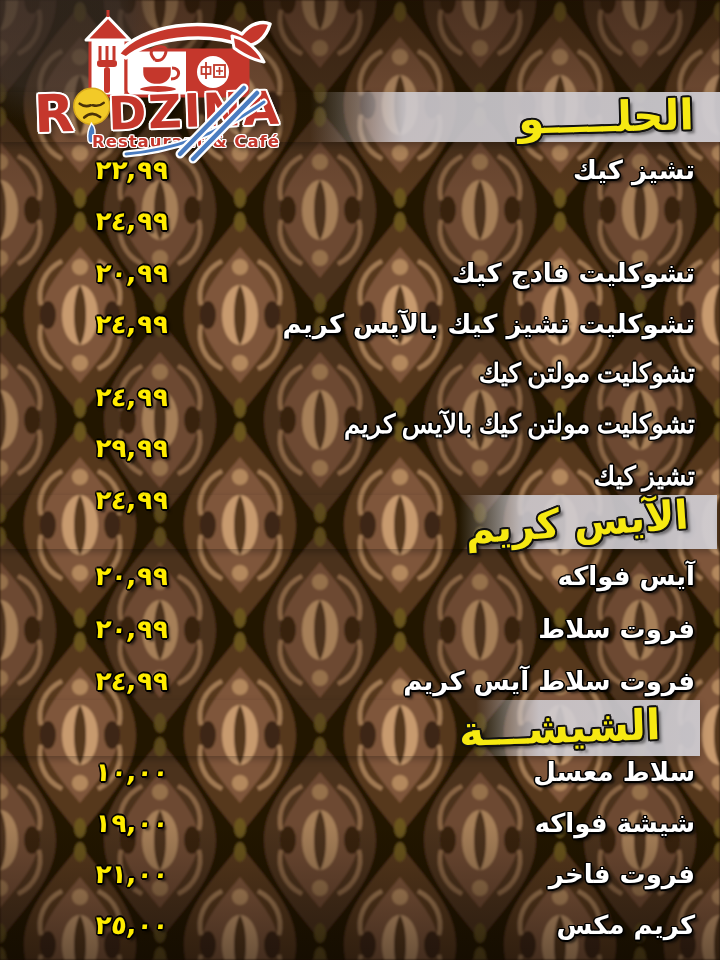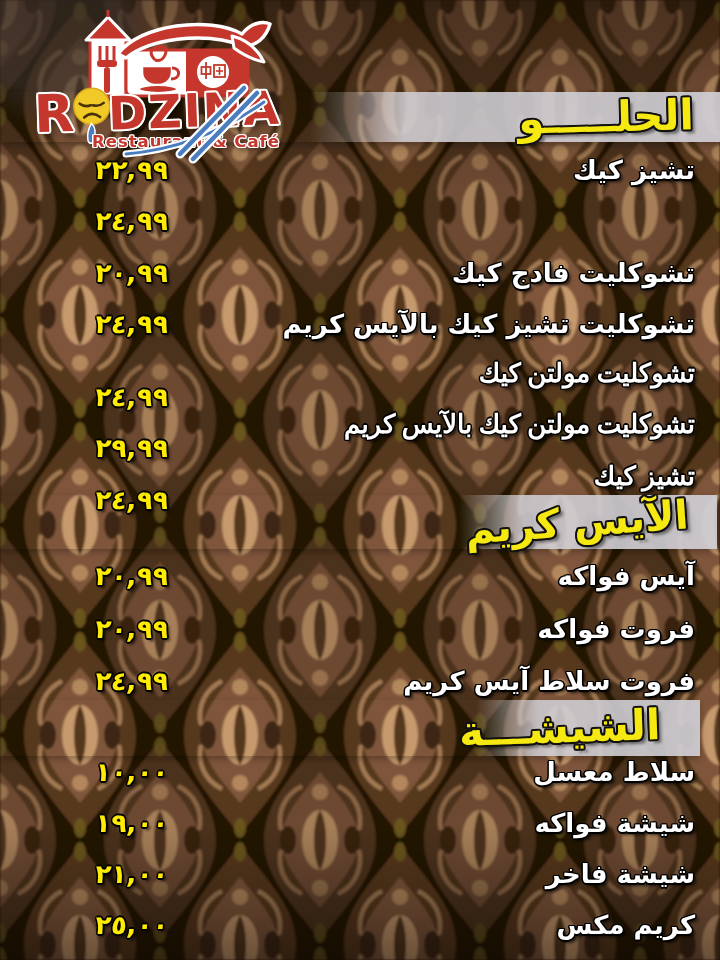--- a/index.html
+++ b/index.html
@@ -202,21 +202,21 @@
     <span class="band-title">الآيس كريم</span>
   </div>
   <div class="rows rows1">
   <div class="row">
     <span class="price">٢٠,٩٩</span>
     <span class="name">آيس فواكه</span>
   </div>
 
   <div class="row">
     <span class="price">٢٠,٩٩</span>
-    <span class="name">فروت فواكه</span>
+    <span class="name">فروت سلاط</span>
   </div>
 
   <div class="row">
     <span class="price">٢٤,٩٩</span>
     <span class="name">فروت سلاط آيس كريم</span>
   </div>
 </div>
 
   <div class="band band3">
     <span class="band-title">الشيشـــة</span>
@@ -227,21 +227,21 @@
     <span class="name">سلاط معسل</span>
   </div>
 
   <div class="row">
     <span class="price">١٩,٠٠</span>
     <span class="name">شيشة فواكه</span>
   </div>
 
   <div class="row">
     <span class="price">٢١,٠٠</span>
-    <span class="name">شيشة فاخر</span>
+    <span class="name">فروت فاخر</span>
   </div>
 
   <div class="row">
     <span class="price">٢٥,٠٠</span>
     <span class="name">كريم مكس</span>
   </div>
 </div>
 
 </div>
 

